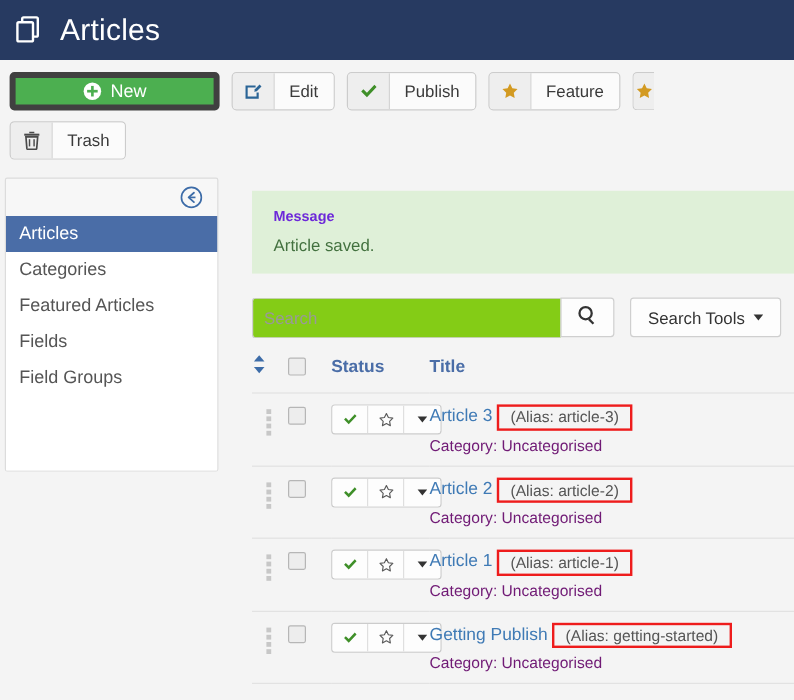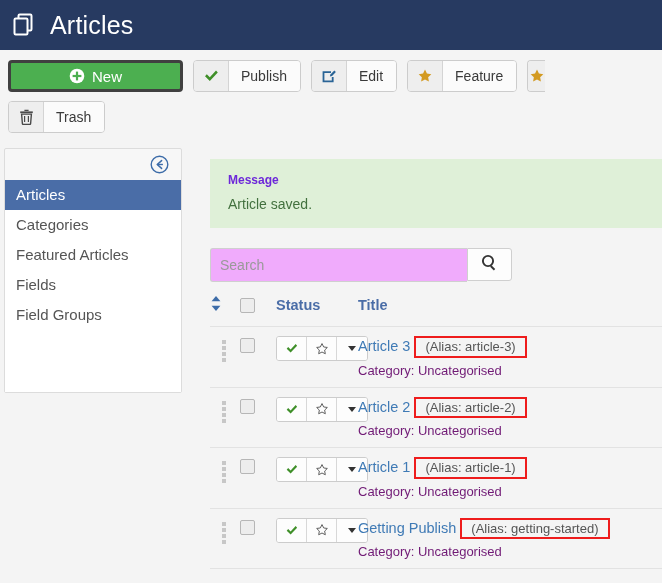--- a/index.html
+++ b/index.html
@@ -60,21 +60,21 @@
     border-right: 1px solid #d4d4d4;
   }
   .btn .lbl {
     display: flex; align-items: center;
     padding: 0 13px 0 12px;
     background: #fbfbfb;
     color: #3a3a3a;
   }
   .btn-new {
     background: #4caf50;
-    border: 3px solid #404040;
+    border: 5px solid #404040;
     border-radius: 4px;
     width: 175px;
     height: 32px;
     display: flex; align-items: center; justify-content: center;
     gap: 7px;
     color: #fff;
     font-size: 15px;
     cursor: pointer;
   }
   .btn-clipped {
@@ -149,21 +149,21 @@
   }
   .search-group { display: flex; height: 33px; }
   .search-input {
     width: 257px;
     border: 1px solid #cfcfcf;
     border-right: none;
     border-radius: 3px 0 0 3px;
     padding: 16px 9px;
     font-size: 14px;
     color: #333;
-    background: #f0abfc;
+    background: #84cc16;
     outline: none;
     font-family: "Liberation Sans", sans-serif;
   }
   .search-input::placeholder { color: #999; }
   .search-btn {
     width: 45px;
     border: 1px solid #cfcfcf;
     border-radius: 0 3px 3px 0;
     background: #fdfdfd;
     display: flex; align-items: center; justify-content: center;
@@ -292,35 +292,35 @@
       <svg width="16" height="16" viewBox="0 0 16 16">
         <circle cx="8" cy="8" r="7.3" fill="#ffffff"></circle>
         <rect x="6.9" y="3.6" width="2.2" height="8.8" fill="#4caf50"></rect>
         <rect x="3.6" y="6.9" width="8.8" height="2.2" fill="#4caf50"></rect>
       </svg>
       <span>New</span>
     </div>
 
     <div class="btn">
       <span class="ico">
-        <svg width="17" height="16" viewBox="0 0 17 16">
-          <path d="M2 8.2l1.8-1.9 3 3L13 2.6l1.8 1.9-8 8.5z" fill="#3f8f29"></path>
-        </svg>
-      </span>
-      <span class="lbl">Publish</span>
-    </div>
-
-    <div class="btn">
-      <span class="ico">
         <svg width="16" height="16" viewBox="0 0 16 16">
           <path d="M1.6 3.2h8.4v1.8H3.4v7.4h7.4V9h1.8v5.2H1.6z" fill="#2a6496"></path>
           <path d="M9.4 6.4l3.9-3.9 1.6 1.6-3.9 3.9-2.1.5z" fill="#2a6496"></path>
         </svg>
       </span>
       <span class="lbl">Edit</span>
+    </div>
+
+    <div class="btn">
+      <span class="ico">
+        <svg width="17" height="16" viewBox="0 0 17 16">
+          <path d="M2 8.2l1.8-1.9 3 3L13 2.6l1.8 1.9-8 8.5z" fill="#3f8f29"></path>
+        </svg>
+      </span>
+      <span class="lbl">Publish</span>
     </div>
 
 
     <div class="btn">
       <span class="ico">
         <svg width="16" height="16" viewBox="0 0 16 16">
           <path d="M8 1.6l1.95 3.95 4.35.63-3.15 3.07.74 4.33L8 11.53l-3.89 2.05.74-4.33L1.7 6.18l4.35-.63z" fill="#d39a21"></path>
         </svg>
       </span>
       <span class="lbl">Feature</span>
@@ -396,20 +396,24 @@
         <input class="search-input" type="text" placeholder="Search" style="">
         <span class="search-btn">
           <span>
             <svg width="17" height="17" viewBox="0 0 17 17">
               <circle cx="7" cy="7" r="5.1" fill="none" stroke="#333" stroke-width="1.9"></circle>
               <rect x="10.4" y="11.3" width="5.4" height="1.9" transform="rotate(45 10.4 11.3)" fill="#333"></rect>
             </svg>
           </span>
         </span>
       </div>
+      <div class="tools-btn">
+        <span>Search Tools</span>
+        <span class="caret-dn"></span>
+      </div>
     </div>
 
     <table class="artlist">
       <thead>
         <tr>
           <th class="col-drag th-sort">
             <span>
               <svg width="12" height="17" viewBox="0 0 12 17">
                 <path d="M6 1l4.4 5.2H1.6z" fill="#3d6ca8"></path>
                 <path d="M6 16l-4.4-5.2h8.8z" fill="#3d6ca8"></path>

